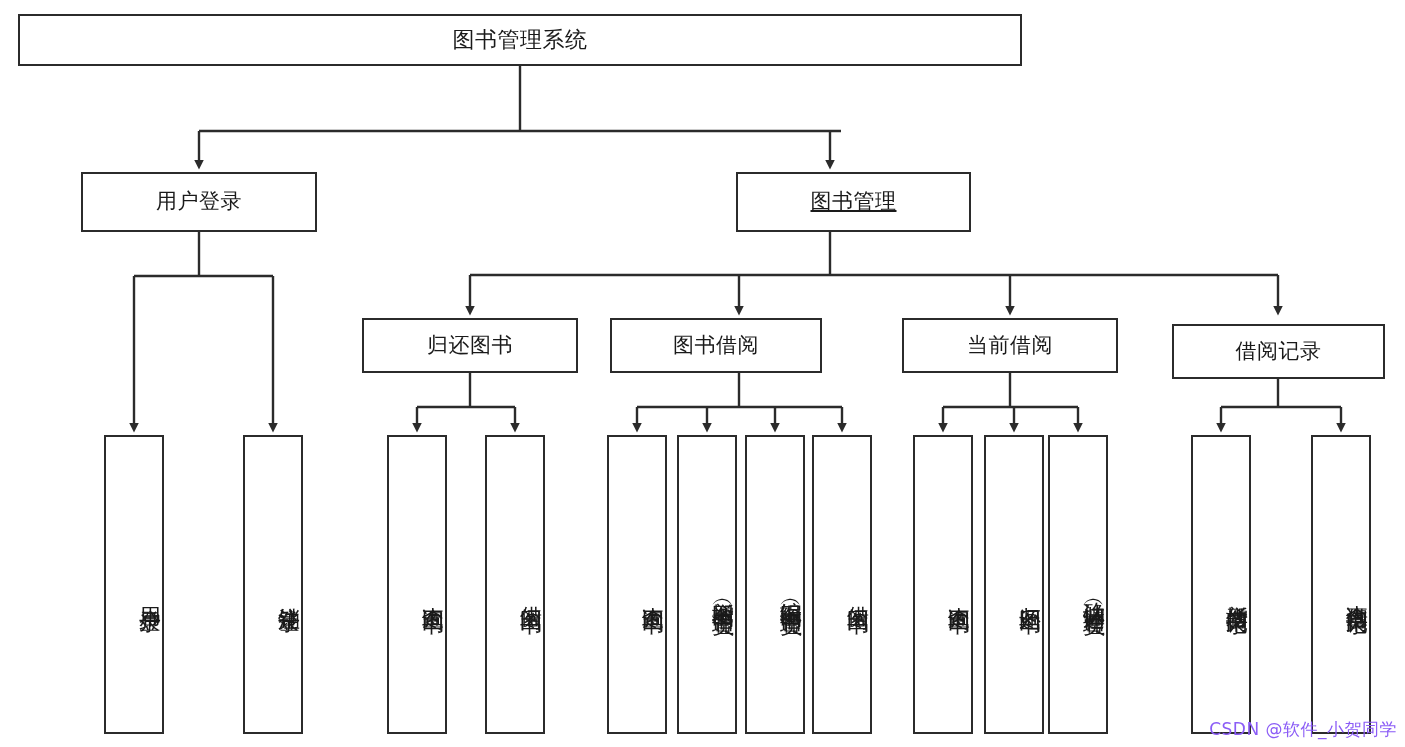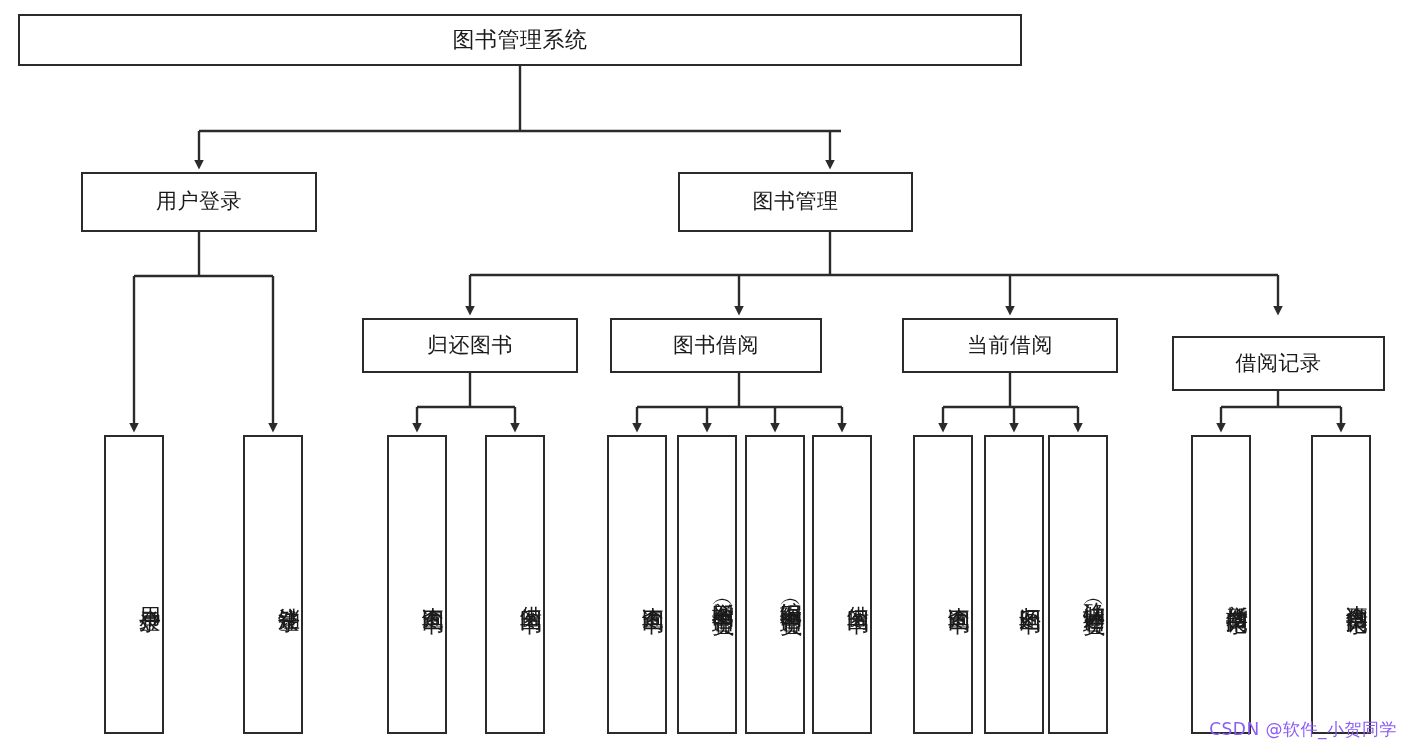--- a/index.html
+++ b/index.html
@@ -118,34 +118,34 @@
     <path class="wire" d="M1341,407 L1341,424" marker-end="url(#arrow)"></path>
   </svg>
 
   <div class="node h-text root" id="n-root" style="left: 18px; top: 14px; width: 1004px; height: 52px;">
     <span>图书管理系统</span>
   </div>
 
   <div class="node h-text" id="n-l1-0" style="left: 81px; top: 172px; width: 236px; height: 60px;">
     <span>用户登录</span>
   </div>
-  <div class="node h-text" id="n-l1-1" style="left: 678px; top: 172px; width: 235px; height: 60px;">
+  <div class="node h-text" id="n-l1-1" style="left: 736px; top: 172px; width: 235px; height: 60px; text-decoration: underline;">
     <span>图书管理</span>
   </div>
 
   <div class="node h-text" id="n-l2-0" style="left: 362px; top: 318px; width: 216px; height: 55px;">
     <span>归还图书</span>
   </div>
   <div class="node h-text" id="n-l2-1" style="left: 610px; top: 318px; width: 212px; height: 55px;">
     <span>图书借阅</span>
   </div>
   <div class="node h-text" id="n-l2-2" style="left: 902px; top: 318px; width: 216px; height: 55px;">
     <span>当前借阅</span>
   </div>
-  <div class="node h-text" id="n-l2-3" style="left: 1172px; top: 336px; width: 213px; height: 55px;">
+  <div class="node h-text" id="n-l2-3" style="left: 1172px; top: 324px; width: 213px; height: 55px;">
     <span>借阅记录</span>
   </div>
 
   <div class="node v-text" id="n-lf-0" style="left: 104px; top: 435px; width: 60px; height: 299px;">
     <span>用户登录</span>
     </div>
   <div class="node v-text" id="n-lf-1" style="left: 243px; top: 435px; width: 60px; height: 299px;">
     <span>注销登录</span>
     </div>
   <div class="node v-text" id="n-lf-2" style="left: 387px; top: 435px; width: 60px; height: 299px;">

